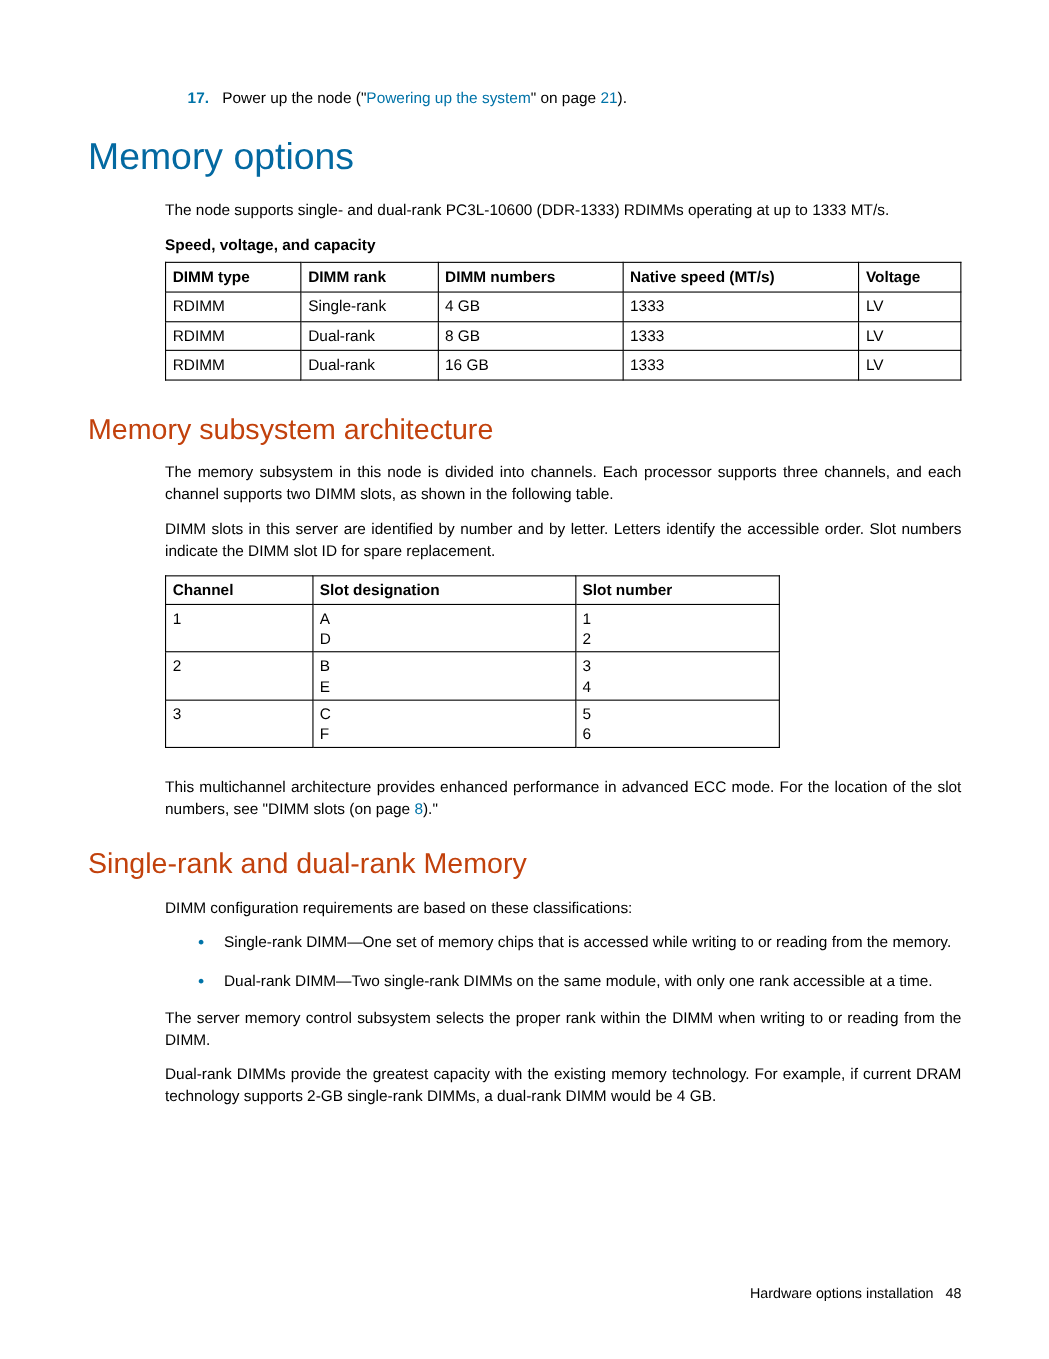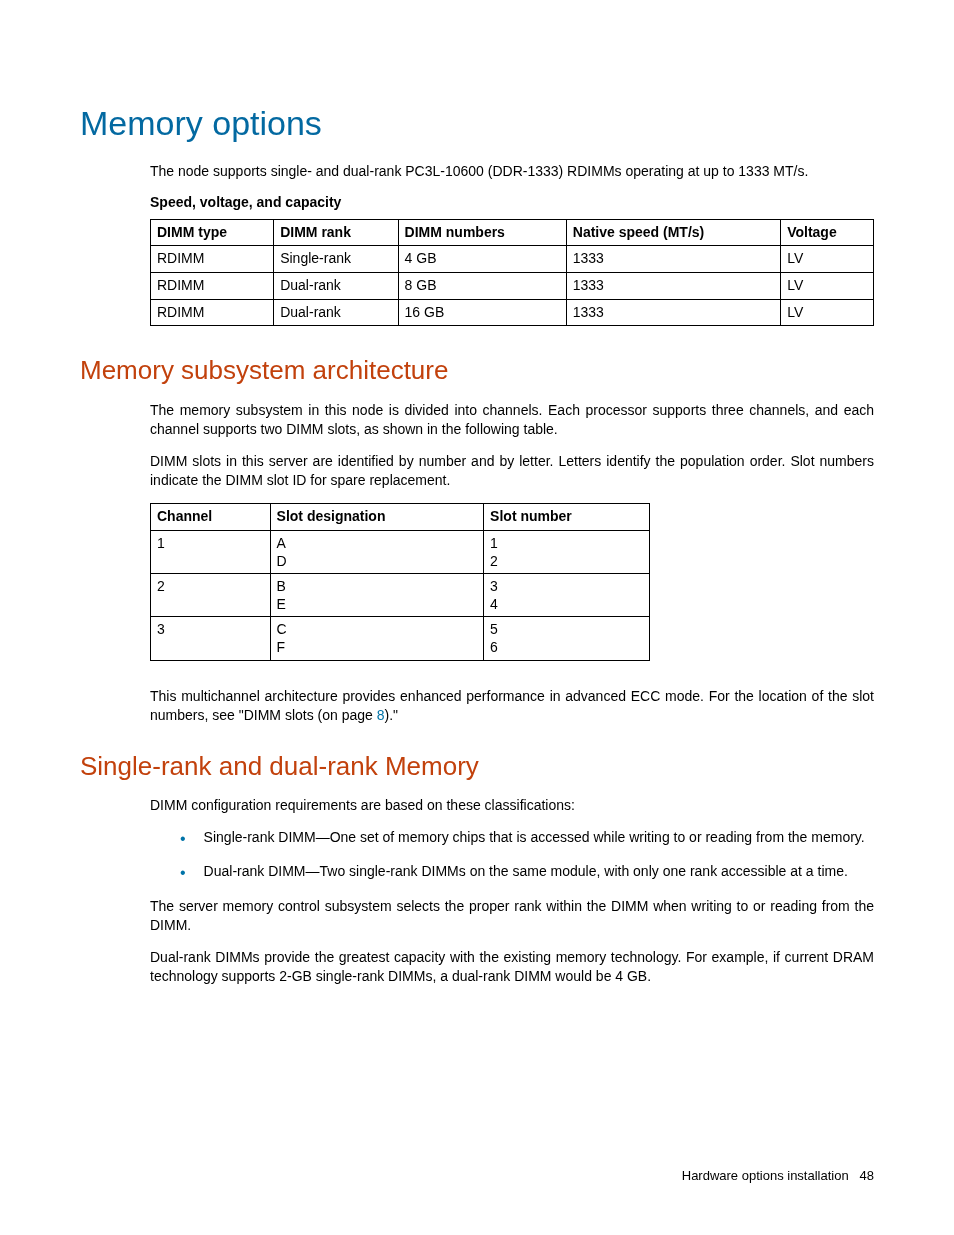--- a/index.html
+++ b/index.html
@@ -64,21 +64,21 @@
     }
     table {
       border-collapse: collapse;
       margin-left: 70px;
       margin-bottom: 26px;
     }
     table.wide {
       width: calc(100% - 70px);
     }
     table.narrow {
-      width: 500px;
+      width: 559px;
     }
     th, td {
       border: 1px solid #000;
       padding: 3px 6px;
       text-align: left;
       font-size: 14px;
       vertical-align: top;
     }
     th {
       font-weight: bold;
@@ -111,20 +111,26 @@
       font-size: 13px;
     }
     .multiline-cell div {
       line-height: 1.3;
     }
   </style>
 </head>
 <body>
 
 <div class="ordered-list">
+  <div class="ordered-item">
+    <span class="ordered-num">17.</span>
+    <span class="ordered-text">
+      <span>Power up the node ("</span><span class="link">Powering up the system</span><span>" on page </span><span class="link">21</span><span>).</span>
+    </span>
+  </div>
 </div>
 
 <h1>Memory options</h1>
 
 <p class="body-text">The node supports single- and dual-rank PC3L-10600 (DDR-1333) RDIMMs operating at up to 1333 MT/s.</p>
 
 <p class="table-caption">Speed, voltage, and capacity</p>
 
 <table class="wide">
   <thead>
@@ -157,21 +163,21 @@
         <td>16 GB</td>
         <td>1333</td>
         <td>LV</td>
       </tr>
     </tbody>
 </table>
 
 <h2>Memory subsystem architecture</h2>
 
 <p class="body-text">The memory subsystem in this node is divided into channels. Each processor supports three channels, and each channel supports two DIMM slots, as shown in the following table.</p>
-<p class="body-text">DIMM slots in this server are identified by number and by letter. Letters identify the population order. Slot numbers indicate the DIMM slot ID for spare replacement.</p>
+<p class="body-text">DIMM slots in this server are identified by number and by letter. Letters identify the accessible order. Slot numbers indicate the DIMM slot ID for spare replacement.</p>
 
 <table class="narrow">
   <thead>
     <tr>
       <th>Channel</th>
       <th>Slot designation</th>
       <th>Slot number</th>
     </tr>
   </thead>
   <tbody id="table2-body">

